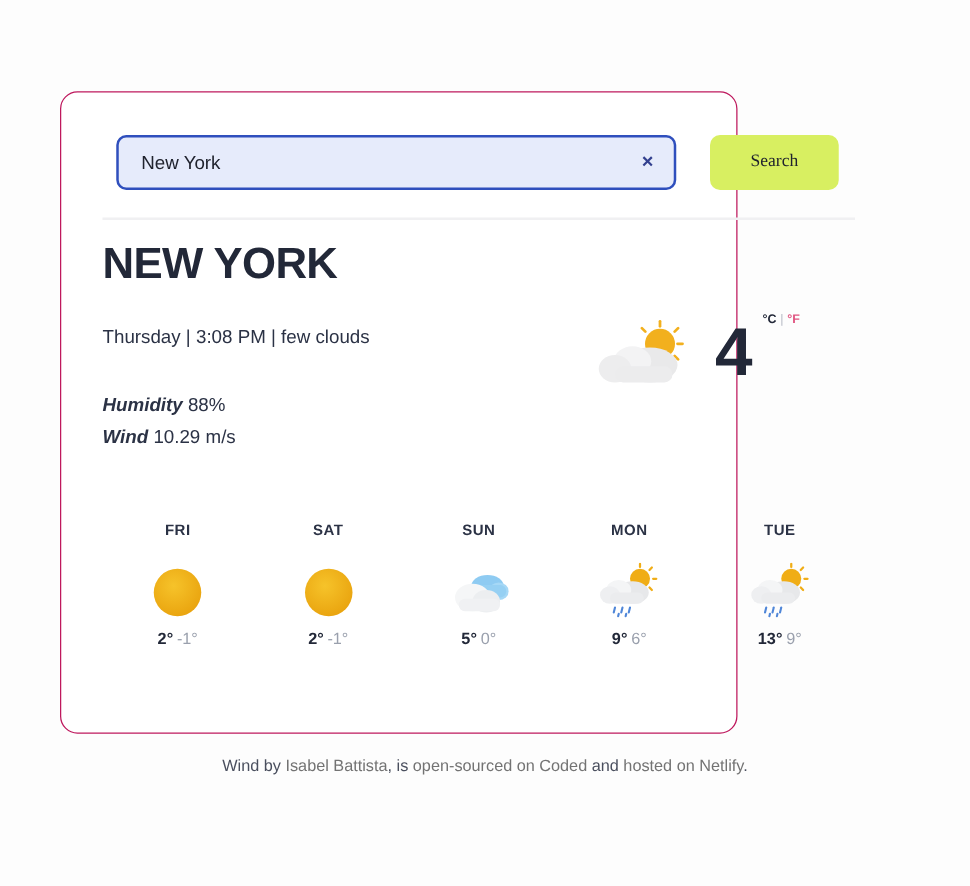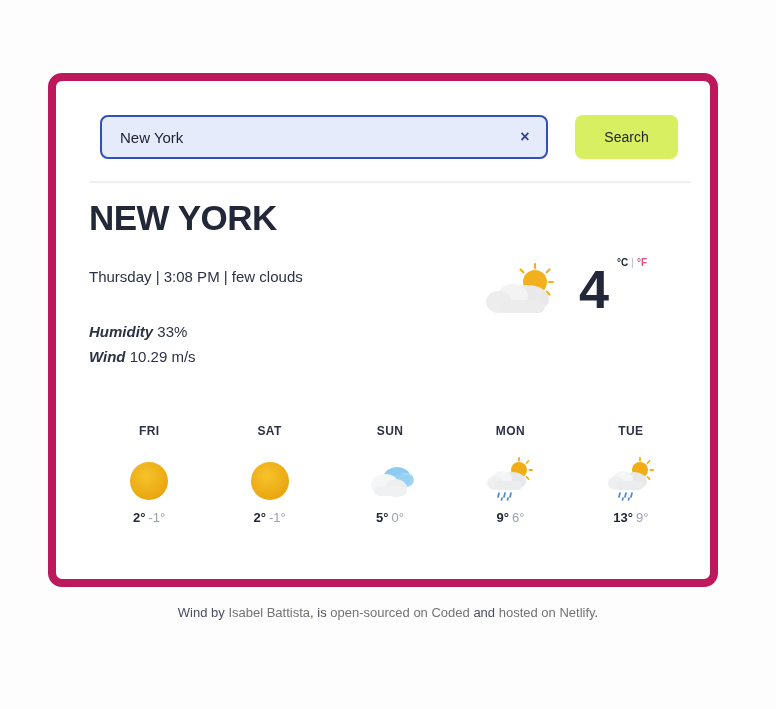--- a/index.html
+++ b/index.html
@@ -19,24 +19,24 @@
     height: 709px;
     background: #fdfdfd;
     overflow: hidden;
   }
 
   
   .weather-card {
     position: absolute;
     left: 48px;
     top: 73px;
-    width: 670px;
+    width: 542px;
     height: 514px;
     background: #ffffff;
-    border: 8px solid #be185d;
+    border: 1px solid #be185d;
     border-radius: 14px;
   }
 
   
   .search-row {
     position: absolute;
     left: 44px;
     top: 34px;
     width: 578px;
     height: 44px;
@@ -82,21 +82,21 @@
   }
   .search-button {
     margin-left: 27px;
     width: 103px;
     height: 44px;
     border: none;
     border-radius: 8px;
     background: #d8ef61;
     color: #20232e;
     font-size: 14px;
-    font-family: Liberation Sans, sans-serif;
+    font-family: Liberation Serif, serif;
     cursor: pointer;
   }
 
   .divider {
     position: absolute;
     left: 33px;
     top: 100px;
     width: 602px;
     height: 2px;
     background: #f0f0f2;
@@ -222,21 +222,21 @@
 
     <h1 class="city-title">NEW YORK</h1>
 
     <div class="conditions">
       <p class="cond-line">Thursday | 3:08 PM | few clouds</p>
     </div>
 
     <div class="cond-meta">
       <div>
         <b>Humidity</b>
-        <span>33%</span>
+        <span>88%</span>
       </div>
       <div>
         <b>Wind</b>
         <span>10.29 m/s</span>
       </div>
     </div>
 
     <div class="current-right">
       <span>
         <svg width="78" height="58" viewBox="0 0 78 58">

